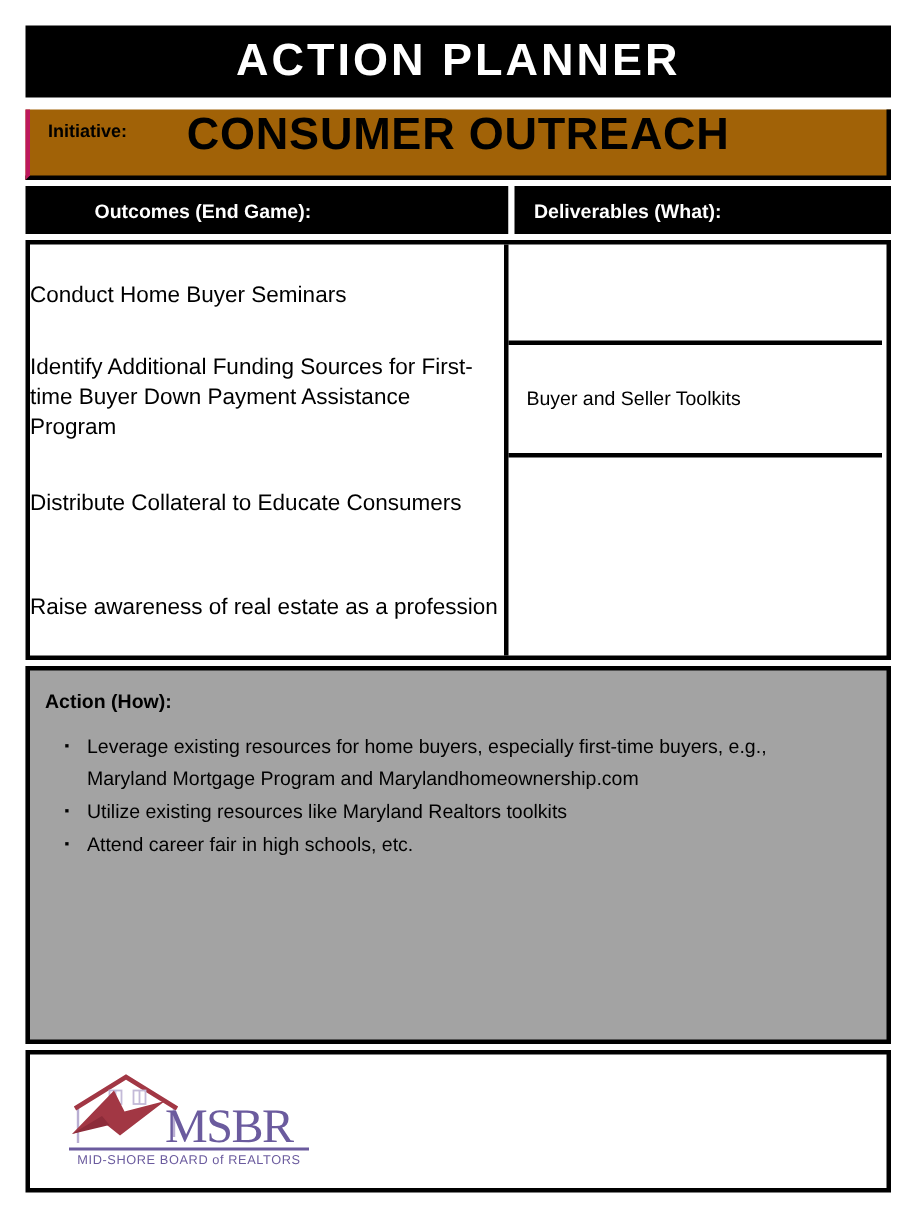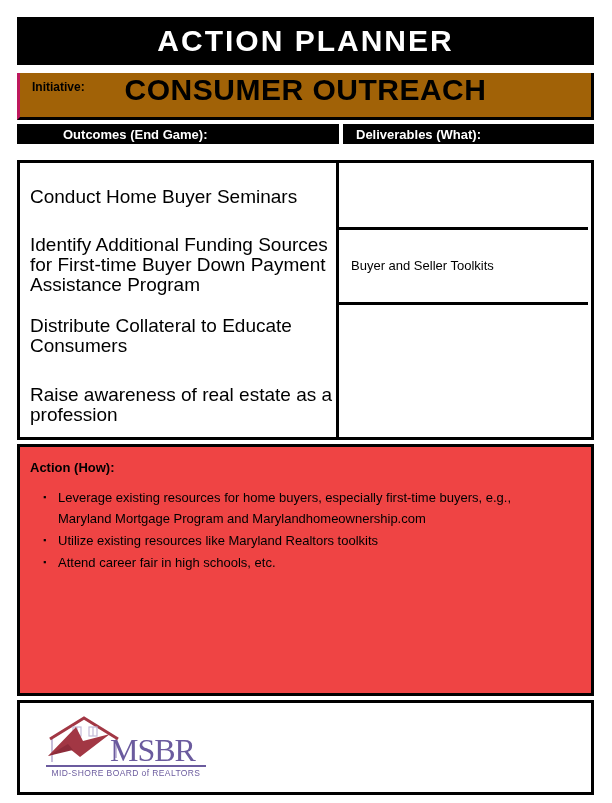--- a/index.html
+++ b/index.html
@@ -25,52 +25,52 @@
   .initiative-label { position:absolute; left:12px; top:7px; font-size:12px; font-weight:bold; }
   .initiative-value {
     text-align:center; margin-top:8px;
     font-size:30px; font-weight:bold; letter-spacing:0.5px;
   }
 
   
   .col-headers { margin-top:4px; height:32px; display:flex; }
   .col-h {
     background:#000; color:#fff; font-size:13px; font-weight:bold;
-    display:flex; align-items:center; height:20px;
+    display:flex; align-items:center; height:32px;
   }
   .col-h.left  { width:322px; padding-left:46px; }
   .col-gap { width:4px; background:#fff; height:32px; }
   .col-h.right { width:251px; padding-left:13px; }
 
   
   .content-table { margin-top:4px; border:3px solid #000; display:flex; background:#fff; }
   .left-col  { width:319px; border-right:3px solid #000; display:flex; flex-direction:column; }
   .right-col { width:249px; display:flex; flex-direction:column; }
   .outcome-cell {
     display:flex; align-items:center;
-    padding-left:10px; padding-right:2px;
-    font-size:19px; line-height:20px;
+    padding-right:2px;
+    font-size:15px; line-height:20px;
   }
   .deliverable-cell {
     display:flex; align-items:center;
     padding-left:12px; padding-right:24px;
     font-size:13px; line-height:20px;
     border-bottom:3px solid #000;
   }
   .deliverable-cell:last-child { border-bottom:none; }
   .r1 { height:68px; }
   .r2 { height:67px; }
   .r3 { height:75px; }
   .r4 { height:64px; }
   .left-col .r4, .right-col .r4 { height:64px; }
 
   
   .action-box {
     margin-top:4px; border:3px solid #000; height:252px;
-    padding:13px 14px 0 10px; background:#ef4444;
+    padding:13px 14px 0 10px; background:#a3a3a3;
   }
   .action-title { font-size:13px; font-weight:bold; margin-bottom:12px; }
   .action-list { }
   .bullet-item {
     display:flex; font-size:13px; line-height:21px;
     max-width:505px; margin-bottom:1px;
   }
   .bullet-marker {
     width:15px; margin-left:13px; flex:none;
     font-size:9px; line-height:21px; color:#000;

